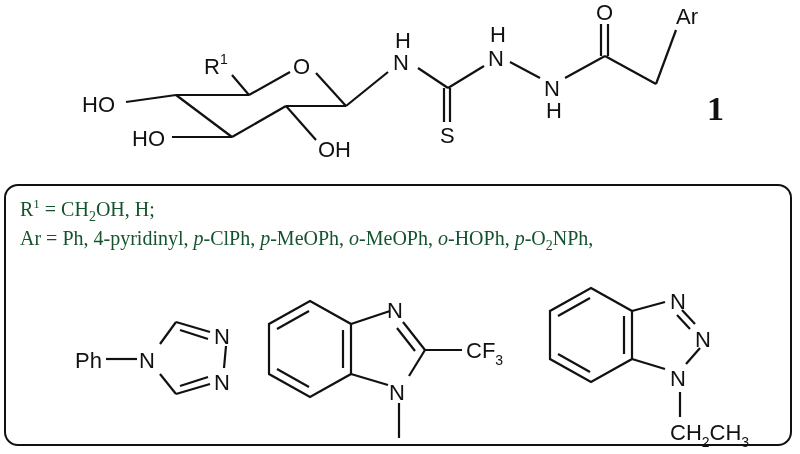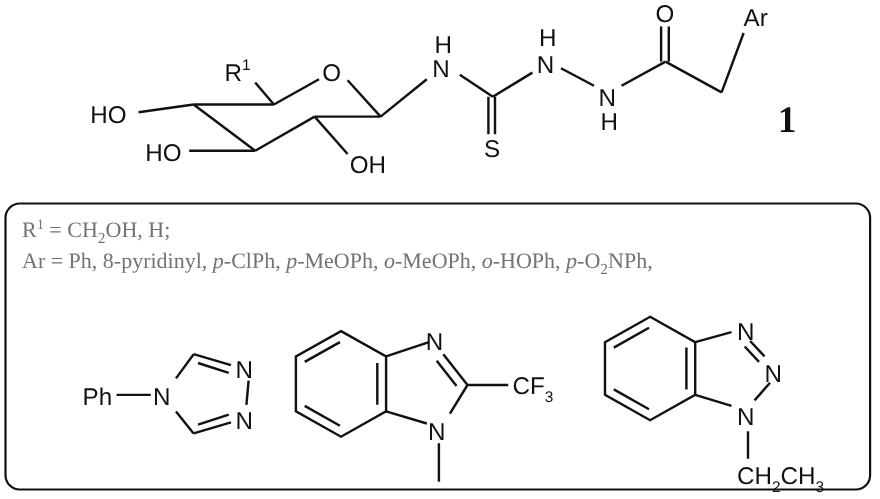--- a/index.html
+++ b/index.html
@@ -4,21 +4,21 @@
 <style>
   html, body { margin: 0; padding: 0; background: #ffffff; }
   body { width: 800px; height: 454px; position: relative; overflow: hidden; }
   svg { position: absolute; left: 0; top: 0; }
   .bond { stroke: #111; stroke-width: 2.2; fill: none; stroke-linecap: butt; }
   .atom { font-family: "Liberation Sans", sans-serif; font-size: 22px; fill: #111; }
   .atom-sm { font-family: "Liberation Sans", sans-serif; font-size: 14px; fill: #111; }
   .label-serif { font-family: "Liberation Serif", serif; font-size: 34px; font-weight: bold; fill: #111; }
   .box { position: absolute; left: 4px; top: 184px; width: 788px; height: 262px;
          border: 2.5px solid #111; border-radius: 14px; box-sizing: border-box; }
-  .line { position: absolute; left: 20px; font-family: "Liberation Serif", serif; font-size: 20px; color: #737373; white-space: nowrap; }
+  .line { position: absolute; left: 20px; font-family: "Liberation Serif", serif; font-size: 20px; color: #14532d; white-space: nowrap; }
   .line sub { font-size: 14px; }
   .line sup { font-size: 13px; }
   .it { font-style: italic; }
 </style>
 </head>
 <body>
 
 <svg width="800" height="454" viewBox="0 0 800 454">
 
   <g>
@@ -115,14 +115,14 @@
   <text class="atom" x="670" y="440"><tspan>CH</tspan><tspan class="atom-sm" dy="7">2</tspan><tspan dy="-7">CH</tspan><tspan class="atom-sm" dy="7">3</tspan></text>
 </svg>
 
 <div class="box"></div>
 
 <div class="line" style="top:196px;">
   <span>R</span><sup>1</sup><span> = CH</span><sub>2</sub><span>OH,  H;</span>
 </div>
 
 <div class="line" style="top:227px;">
-  <span>Ar = Ph, 8-pyridinyl, </span><span class="it">p</span><span>-ClPh, </span><span class="it">p</span><span>-MeOPh, </span><span class="it">o</span><span>-MeOPh, </span><span class="it">o</span><span>-HOPh, </span><span class="it">p</span><span>-O</span><sub>2</sub><span>NPh,</span>
+  <span>Ar = Ph, 4-pyridinyl, </span><span class="it">p</span><span>-ClPh, </span><span class="it">p</span><span>-MeOPh, </span><span class="it">o</span><span>-MeOPh, </span><span class="it">o</span><span>-HOPh, </span><span class="it">p</span><span>-O</span><sub>2</sub><span>NPh,</span>
 </div>
 
 </body></html>

